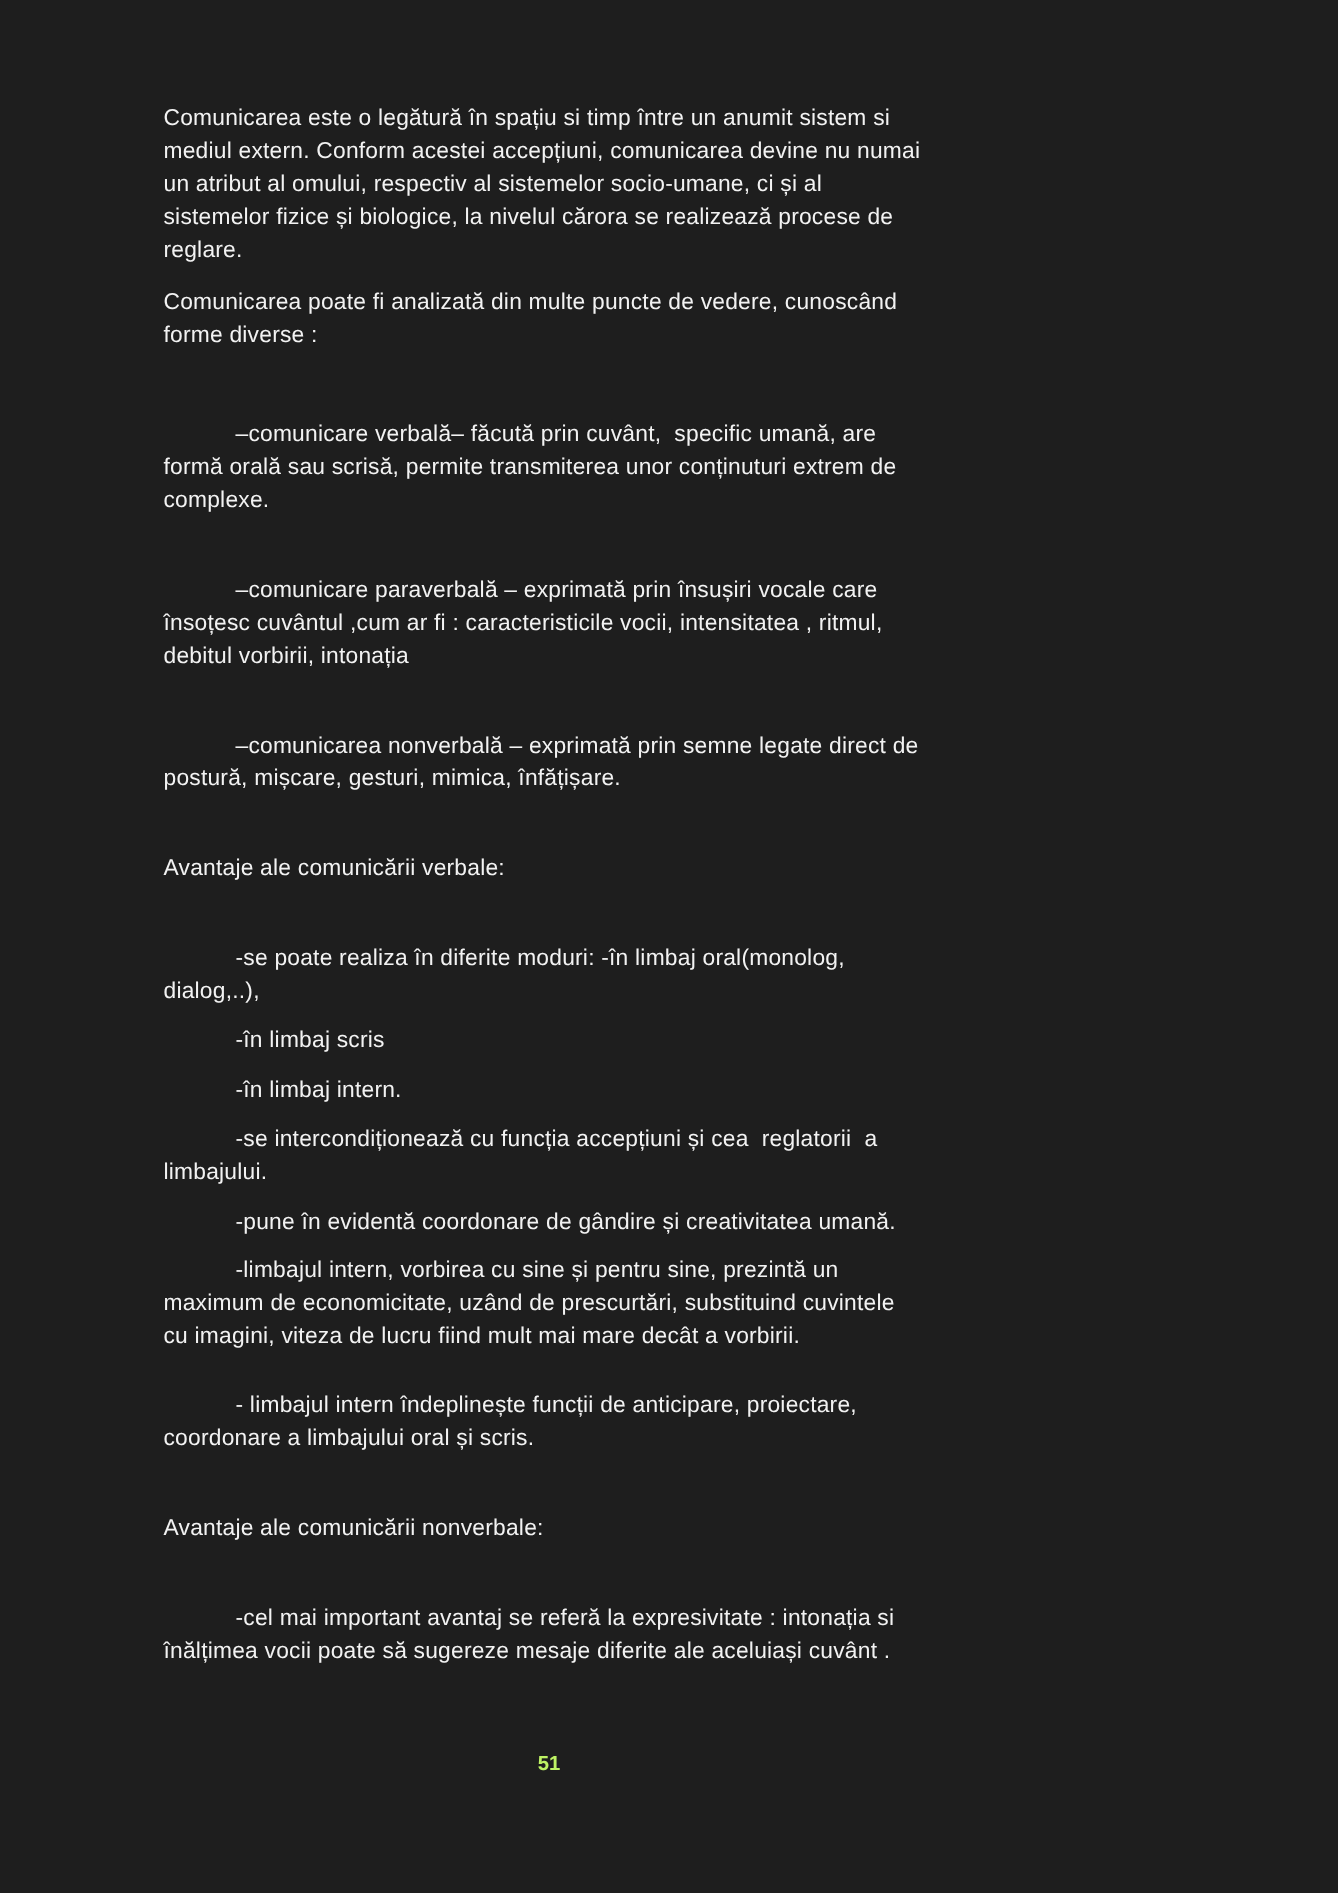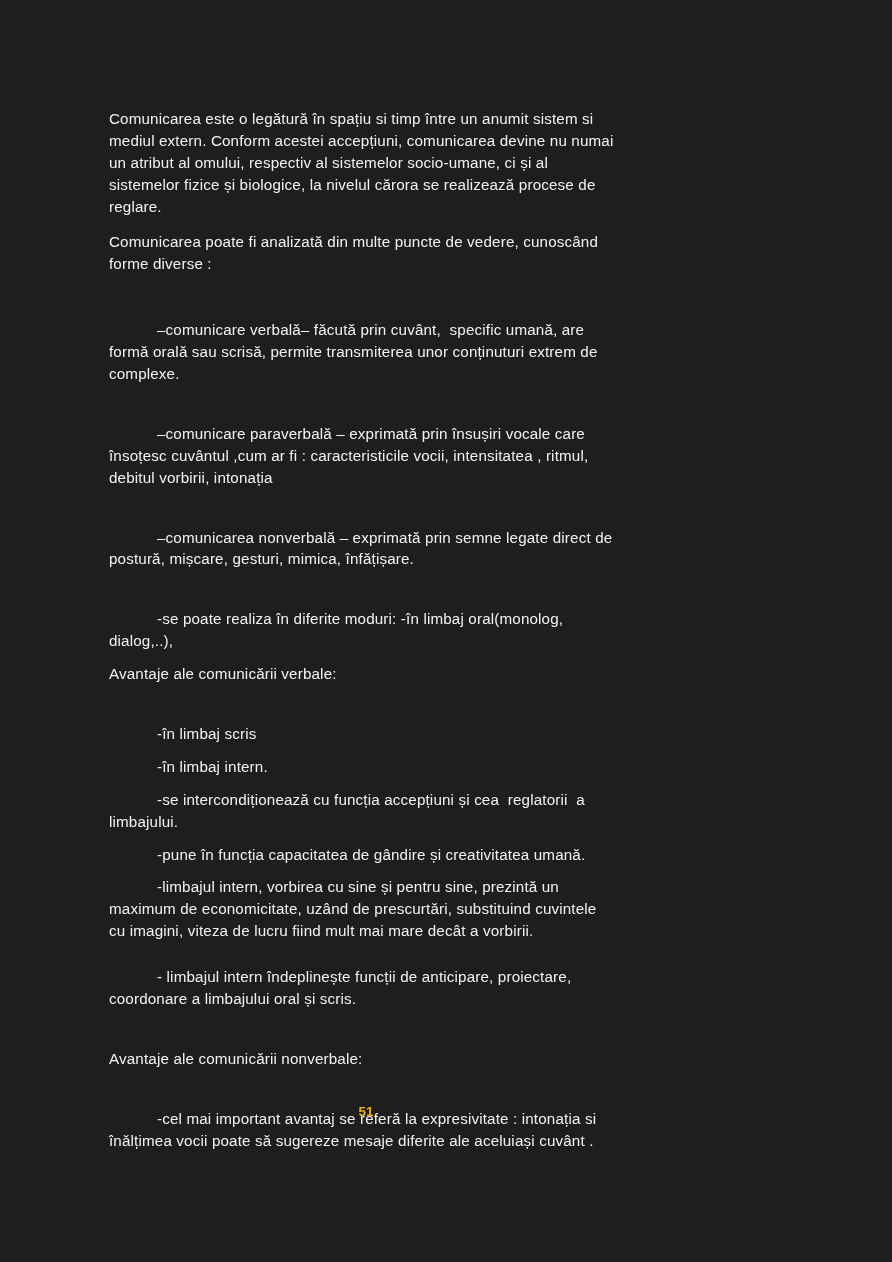--- a/index.html
+++ b/index.html
@@ -12,21 +12,21 @@
     height: 1262px;
     font-family: "Liberation Sans", sans-serif;
     color: #f2f2f2;
     -webkit-font-smoothing: antialiased;
   }
   .page {
     position: relative;
     width: 732px;
     height: 1262px;
     box-sizing: border-box;
-    padding: 108px 115px 0 109px;
+    padding: 68px 115px 0 109px;
     background: #1e1e1e;
   }
   .doc {
     font-size: 15.2px;
     line-height: 1.44;
     letter-spacing: 0.01em;
   }
   .para {
     margin: 0 0 0 0;
     text-align: left;
@@ -37,42 +37,42 @@
   .sp-gap-lg { margin-bottom: 44px; }
   .sp-gap-md { margin-bottom: 38px; }
   .sp-gap-sm { margin-bottom: 22px; }
   .sp-gap-xs { margin-bottom: 24px; }
   .sp-gap-list { margin-bottom: 11px; }
   .indent { text-indent: 48px; }
   .page-number {
     position: absolute;
     left: 0;
     right: 0;
-    top: 1104px;
+    top: 1168px;
     text-align: center;
     font-size: 13.5px;
     font-weight: bold;
-    color: #eab308;
+    color: #bef264;
   }
 </style>
 </head>
 <body>
 
 <div class="page">
   <div class="doc" id="doc-body">
       <p class="para sp-lead">Comunicarea este o legătură în spațiu si timp între un anumit sistem si mediul extern. Conform acestei accepțiuni, comunicarea devine nu numai un atribut al omului, respectiv al sistemelor socio-umane, ci și al sistemelor fizice și biologice, la nivelul cărora se realizează procese de reglare.</p>
       <p class="para sp-gap-lg">Comunicarea poate fi analizată din multe puncte de vedere, cunoscând forme diverse :</p>
       <p class="para indent sp-gap-md">–comunicare verbală– făcută prin cuvânt,  specific umană, are formă orală sau scrisă, permite transmiterea unor conținuturi extrem de complexe.</p>
       <p class="para indent sp-gap-md">–comunicare paraverbală – exprimată prin însușiri vocale care însoțesc cuvântul ,cum ar fi : caracteristicile vocii, intensitatea , ritmul, debitul vorbirii, intonația</p>
       <p class="para indent sp-gap-md">–comunicarea nonverbală – exprimată prin semne legate direct de postură, mișcare, gesturi, mimica, înfățișare.</p>
+      <p class="para sp-gap-md">Avantaje ale comunicării verbale:</p>
       <p class="para indent sp-gap-list">-se poate realiza în diferite moduri: -în limbaj oral(monolog, dialog,..),</p>
-      <p class="para sp-gap-md">Avantaje ale comunicării verbale:</p>
       <p class="para indent sp-gap-list">-în limbaj scris</p>
       <p class="para indent sp-gap-list">-în limbaj intern.</p>
       <p class="para indent sp-gap-list">-se intercondiționează cu funcția accepțiuni și cea  reglatorii  a limbajului.</p>
-      <p class="para indent sp-gap-list">-pune în funcția capacitatea de gândire și creativitatea umană.</p>
+      <p class="para indent sp-gap-list">-pune în evidentă coordonare de gândire și creativitatea umană.</p>
       <p class="para indent sp-gap-xs">-limbajul intern, vorbirea cu sine și pentru sine, prezintă un maximum de economicitate, uzând de prescurtări, substituind cuvintele cu imagini, viteza de lucru fiind mult mai mare decât a vorbirii.</p>
       <p class="para indent sp-gap-md">- limbajul intern îndeplinește funcții de anticipare, proiectare, coordonare a limbajului oral și scris.</p>
       <p class="para sp-gap-md">Avantaje ale comunicării nonverbale:</p>
       <p class="para indent sp-gap-sm">-cel mai important avantaj se referă la expresivitate : intonația si înălțimea vocii poate să sugereze mesaje diferite ale aceluiași cuvânt .</p>
     </div>
   <div class="page-number">51</div>
 </div>
 
 </body></html>

